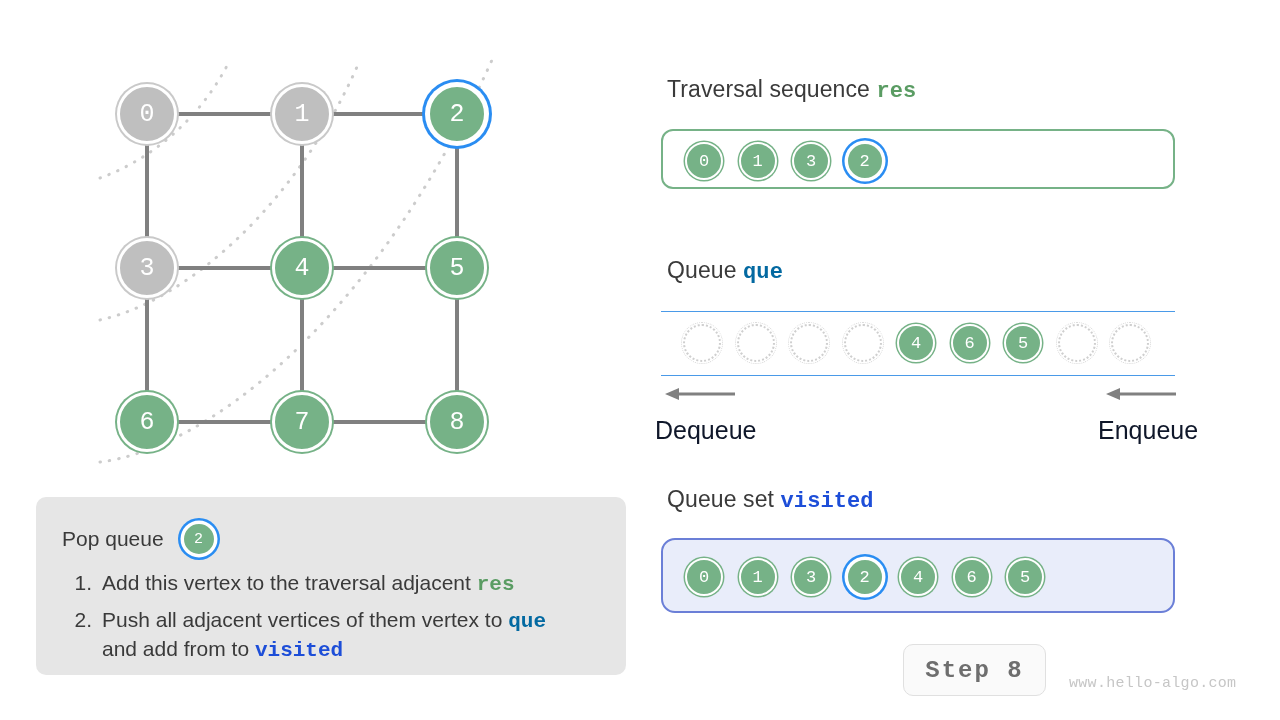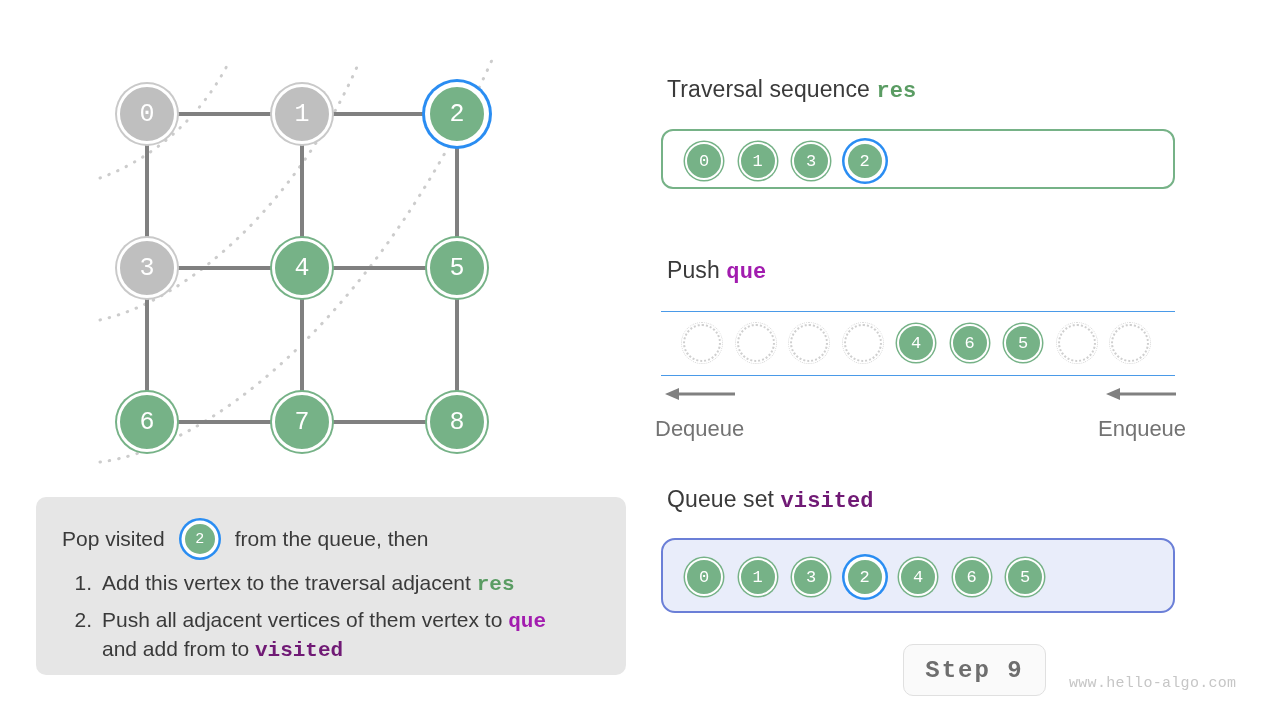--- a/index.html
+++ b/index.html
@@ -13,22 +13,22 @@
     height: 720px;
     position: relative;
     overflow: hidden;
     font-family: "Liberation Sans", sans-serif;
     color: #3a3a3a;
   }
 
   
   .mono { font-family: "Liberation Mono", monospace; font-weight: bold; }
   .kw-res     { color: #5a9c63; }
-  .kw-que     { color: #a21caf; }
-  .kw-visited { color: #701a75; }
+  .kw-que     { color: #0369a1; }
+  .kw-visited { color: #1d4ed8; }
 
   
   #graph-panel {
     position: absolute;
     left: 0; top: 0;
     width: 640px; height: 490px;
   }
   #graph-svg { position: absolute; left: 0; top: 0; }
 
   
@@ -104,22 +104,22 @@
     position: absolute;
     left: 7px;
     width: 514px; height: 0;
     border-top: 1.5px solid #4a9ae8;
   }
   #queue-arrow-row { position: absolute; left: 0; top: 384px; width: 534px; height: 22px; }
   .qarrow { position: absolute; top: 0; width: 72px; height: 20px; }
   .qlabel {
     position: absolute;
     top: 416px;
-    font-size: 22px;
-    color: #737373;
+    font-size: 25px;
+    color: #0f172a;
   }
 
   
   #visited-box {
     position: absolute;
     left: 7px; top: 538px;
     width: 514px; height: 75px;
     border: 2px solid #6b7fd7;
     border-radius: 14px;
     background: #e9edfa;
@@ -239,23 +239,22 @@
       <div class="node gnode visited" style="left: 302px; top: 268px;">4</div>
       <div class="node gnode visited" style="left: 457px; top: 268px;">5</div>
       <div class="node gnode visited" style="left: 147px; top: 422px;">6</div>
       <div class="node gnode visited" style="left: 302px; top: 422px;">7</div>
       <div class="node gnode visited" style="left: 457px; top: 422px;">8</div>
     </div>
 </div>
 
 <div id="desc-box">
   <div id="desc-lead">
-    <span>Pop visited</span>
+    <span>Pop queue</span>
     <span class="inline-node">2</span>
-    <span>from the queue, then</span>
   </div>
   <ol id="desc-list">
       <li><span class="num">1.</span><span>Add this vertex to the traversal adjacent </span><span class="mono kw-res">res</span></li>
       <li><span class="num">2.</span><span>Push all adjacent vertices of them vertex to </span><span class="mono kw-que">que</span><br><span>and add from to </span><span class="mono kw-visited">visited</span></li>
     </ol>
 </div>
 
 <div id="right-panel">
 
   <div class="section-title" style="position:absolute;left:13px;top:76px;">
@@ -265,21 +264,21 @@
   <div id="res-box">
     <div id="res-items">
         <div class="node snode" style="left: 41px; top: 30px;">0</div>
         <div class="node snode" style="left: 94.5px; top: 30px;">1</div>
         <div class="node snode" style="left: 148px; top: 30px;">3</div>
         <div class="node snode current" style="left: 201.5px; top: 30px;">2</div>
       </div>
   </div>
 
   <div class="section-title" style="position:absolute;left:13px;top:257px;">
-    <span>Push</span>
+    <span>Queue</span>
     <span class="mono kw-que">que</span>
   </div>
   <div id="queue-rail-top" style="top:311px;"></div>
   <div id="queue-slots" style="position:absolute;left:7px;top:311px;width:514px;height:64px;">
       <div class="node snode empty" style="left: 41px; top: 32px;"></div>
       <div class="node snode empty" style="left: 94.5px; top: 32px;"></div>
       <div class="node snode empty" style="left: 148px; top: 32px;"></div>
       <div class="node snode empty" style="left: 201.5px; top: 32px;"></div>
       <div class="node snode" style="left: 255px; top: 32px;">4</div>
       <div class="node snode" style="left: 308.5px; top: 32px;">6</div>
@@ -311,15 +310,15 @@
         <div class="node snode" style="left: 41px; top: 37px;">0</div>
         <div class="node snode" style="left: 94.5px; top: 37px;">1</div>
         <div class="node snode" style="left: 148px; top: 37px;">3</div>
         <div class="node snode current" style="left: 201.5px; top: 37px;">2</div>
         <div class="node snode" style="left: 255px; top: 37px;">4</div>
         <div class="node snode" style="left: 308.5px; top: 37px;">6</div>
         <div class="node snode" style="left: 362px; top: 37px;">5</div>
       </div>
   </div>
 
-  <div id="step-badge">Step 9</div>
+  <div id="step-badge">Step 8</div>
   <div id="watermark">www.hello-algo.com</div>
 </div>
 
 </body></html>

